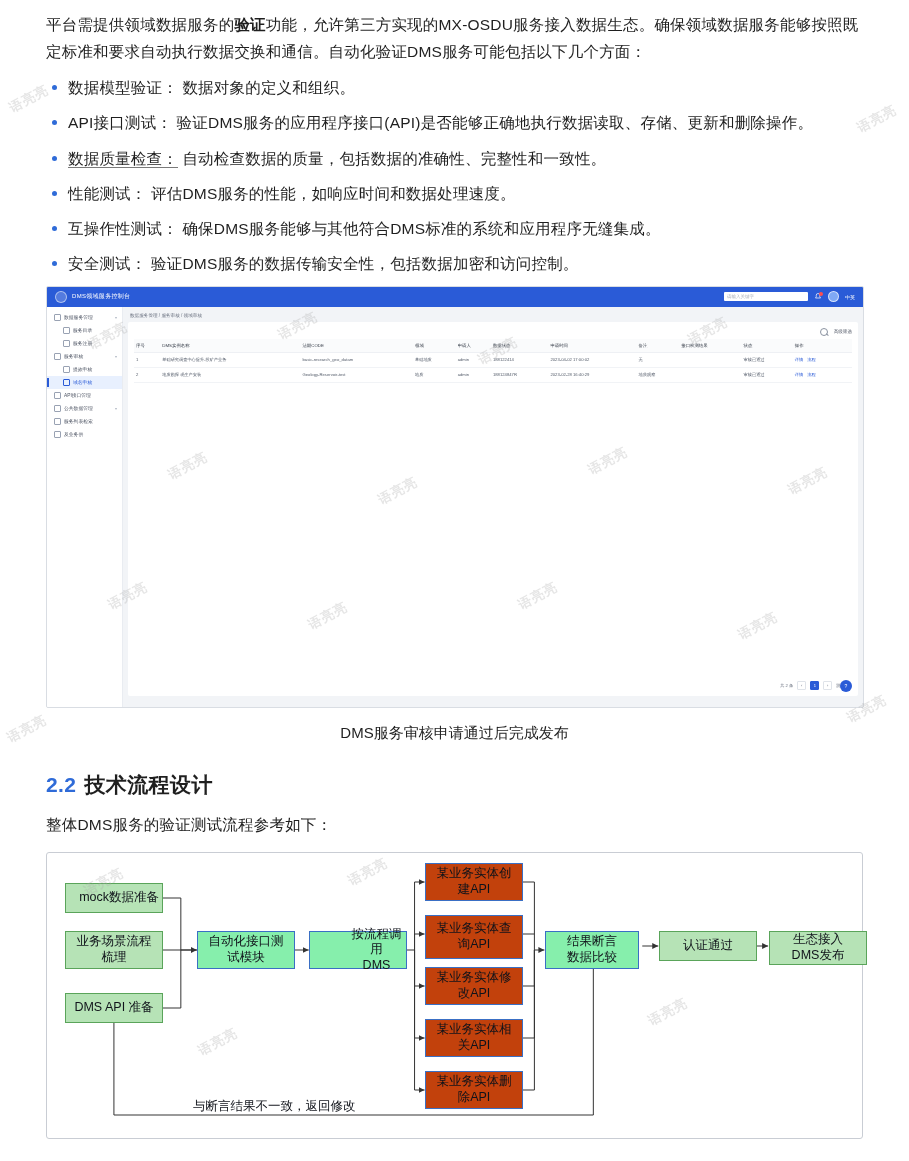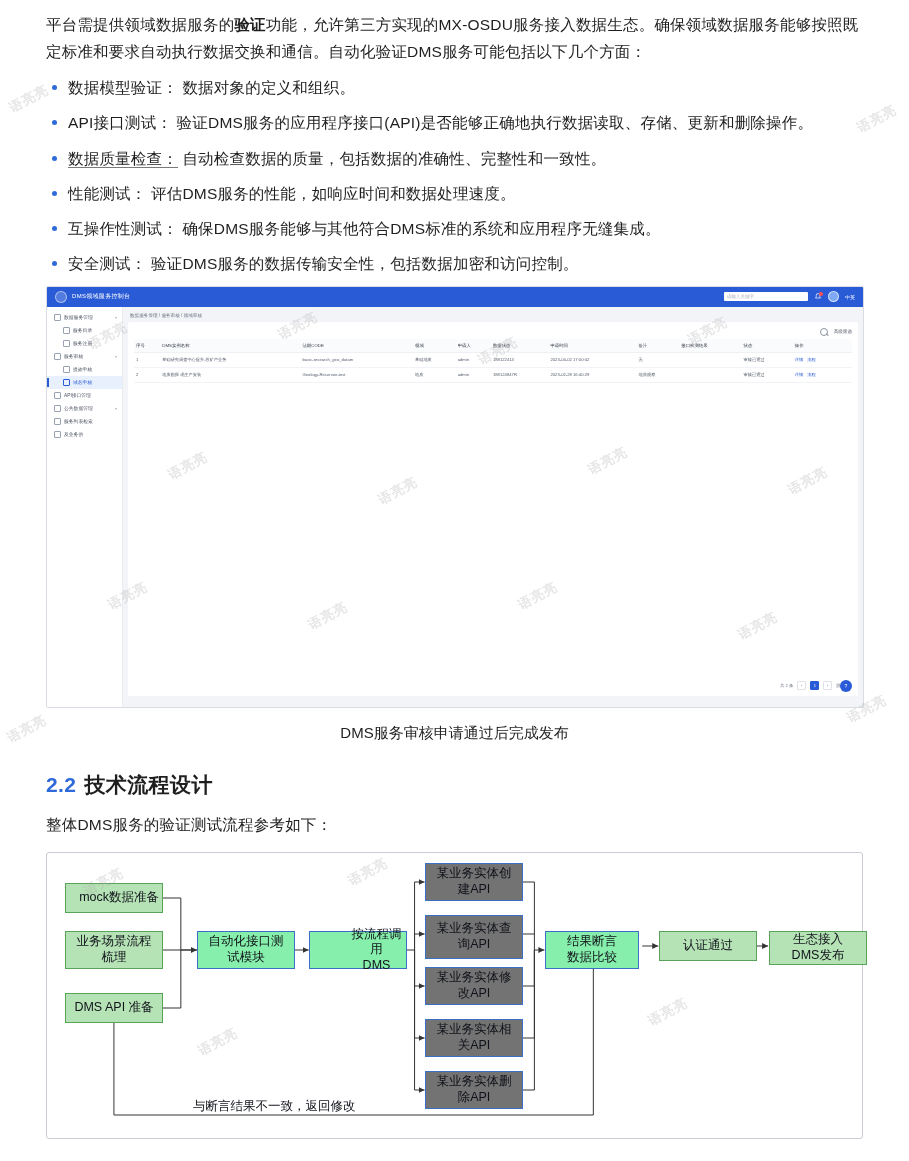--- a/index.html
+++ b/index.html
@@ -311,21 +311,21 @@
     justify-content: center;
     text-align: center;
     font-size: 12.5px;
     line-height: 1.25;
     border: 1px solid #2f6bd8;
     padding: 2px 3px;
     color: #10131a;
   }
   .node.green { background: #b6e3b6; border-color: #5aa45a; }
   .node.blue  { background: #86efac; border-color: #3a6fc4; }
-  .node.lightblue { background: #737373; border-color: #3a6fc4; justify-content: center; }
+  .node.lightblue { background: #c2410c; border-color: #3a6fc4; justify-content: center; }
   .flow-label {
     position: absolute;
     font-size: 12.5px;
     color: #10131a;
   }
   svg.lines {
     position: absolute;
     inset: 0;
     width: 100%;
     height: 100%;

